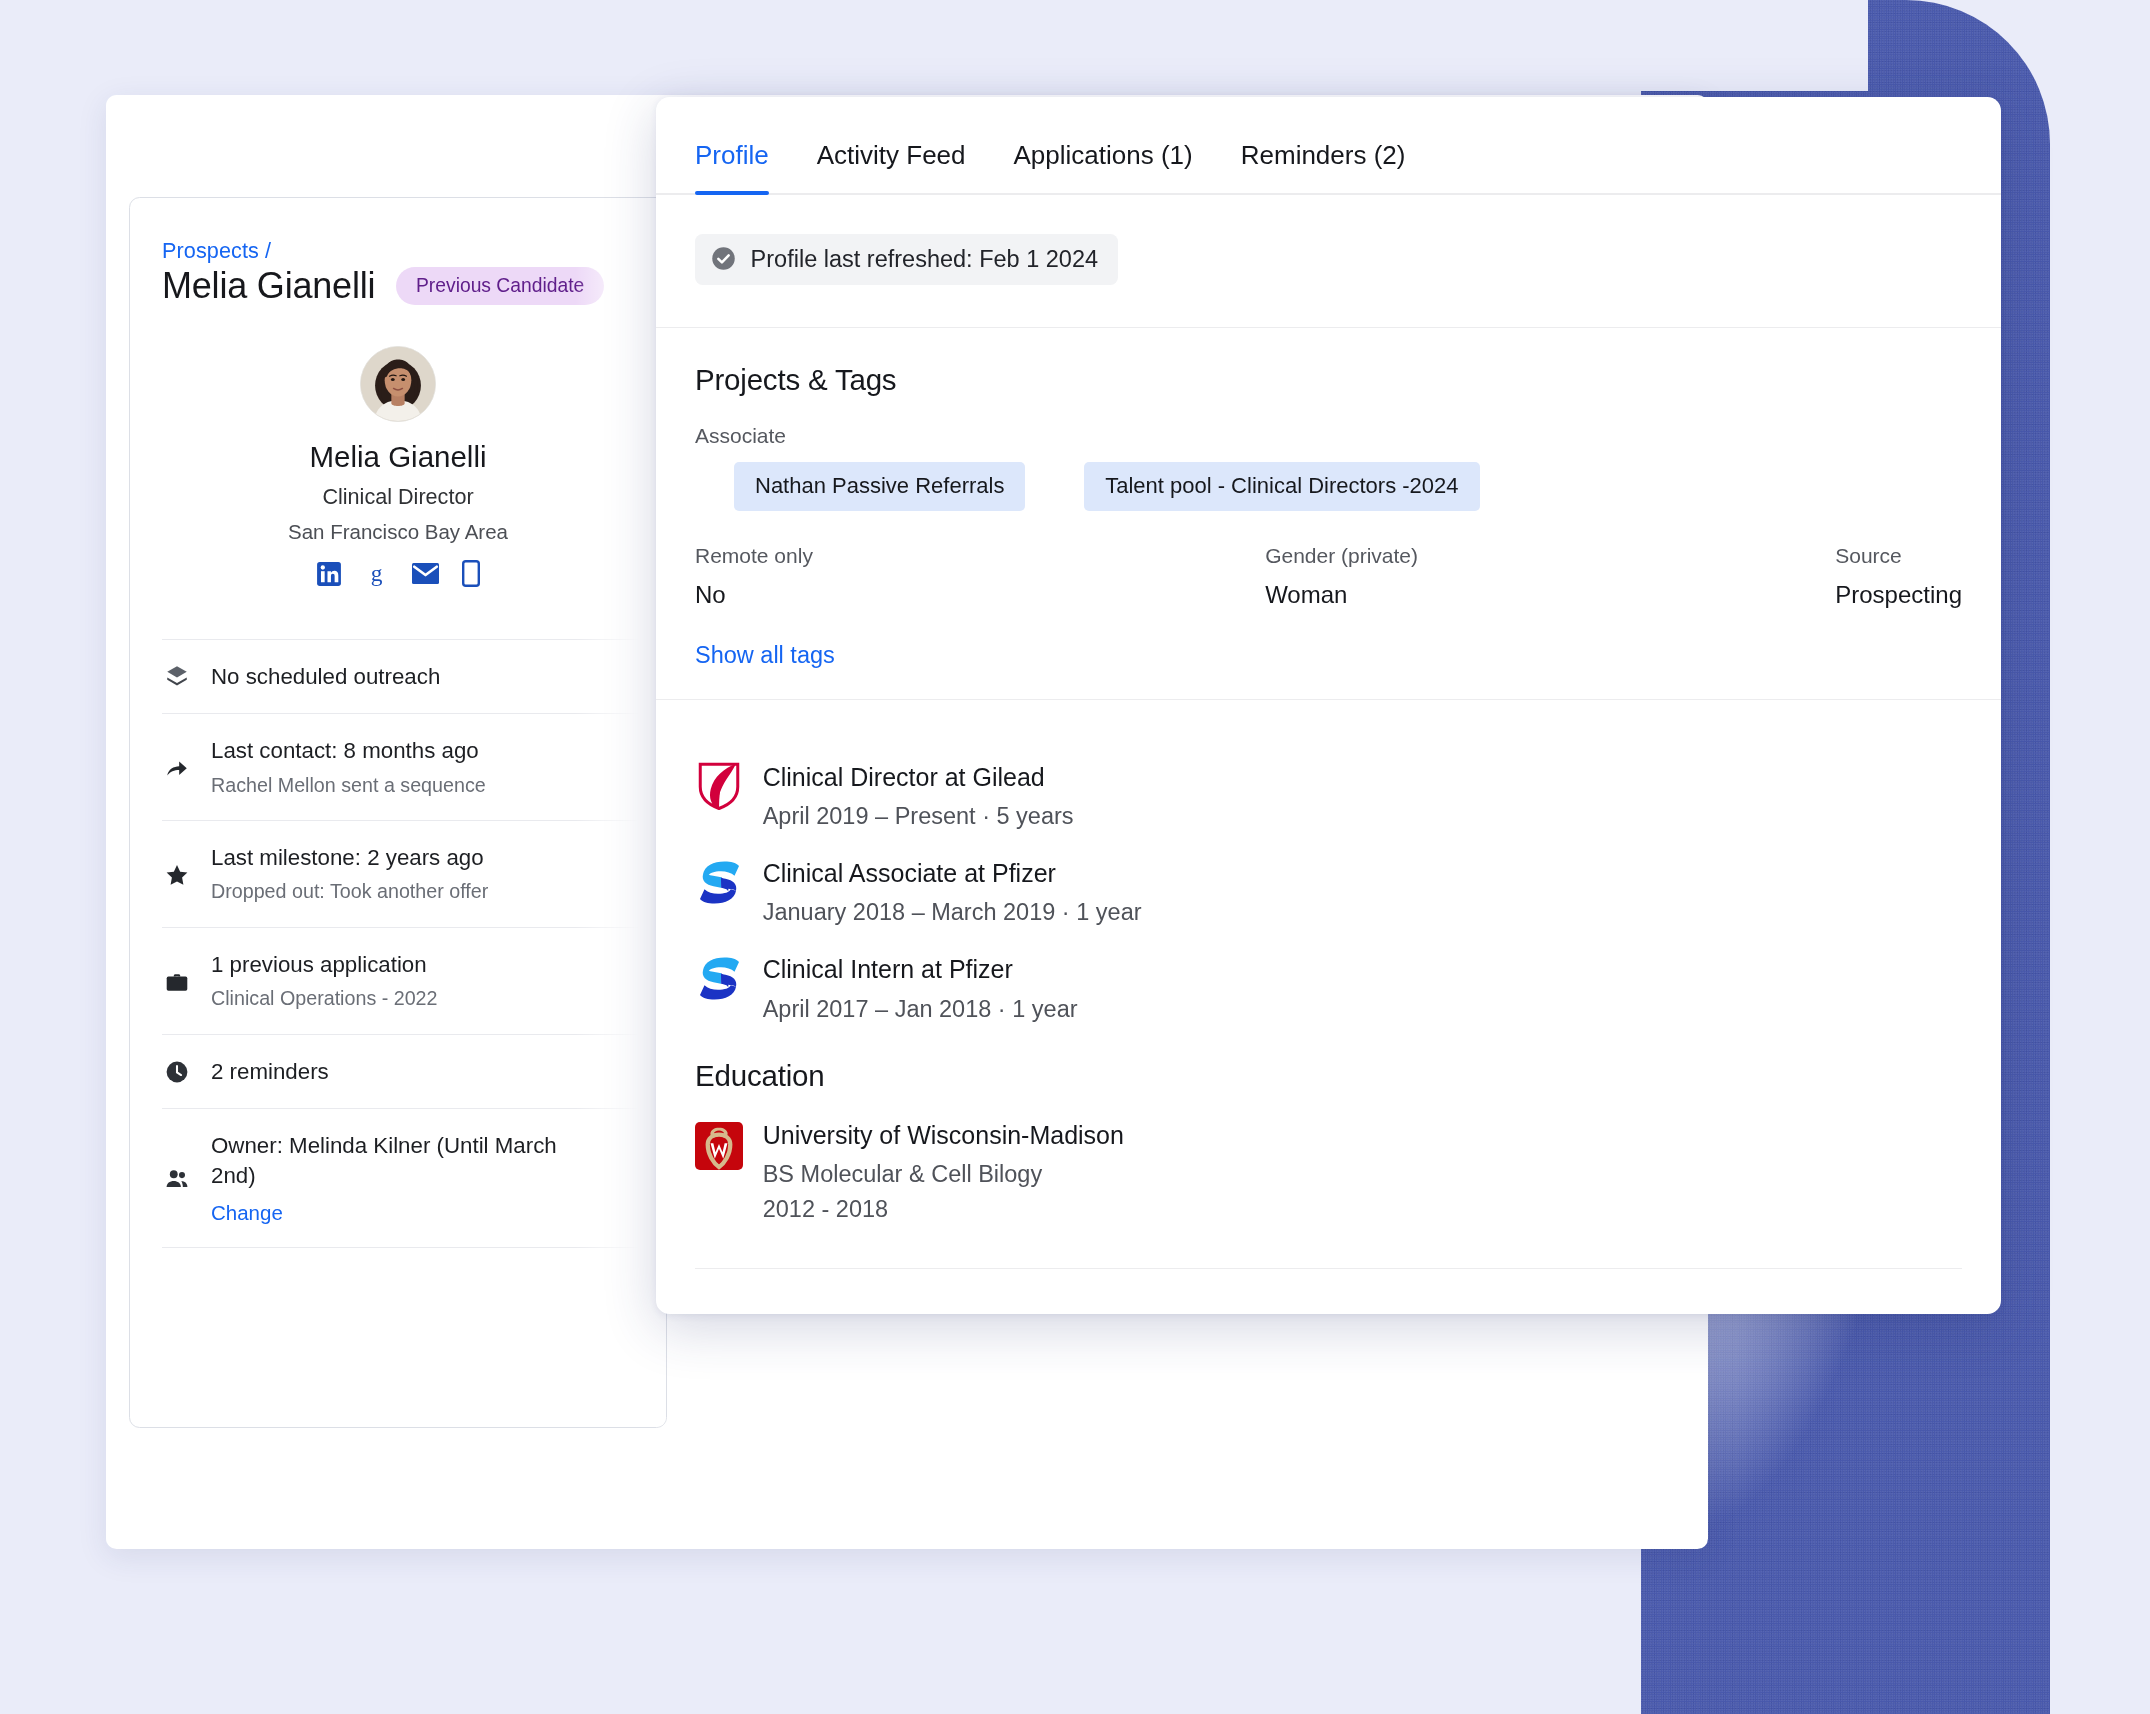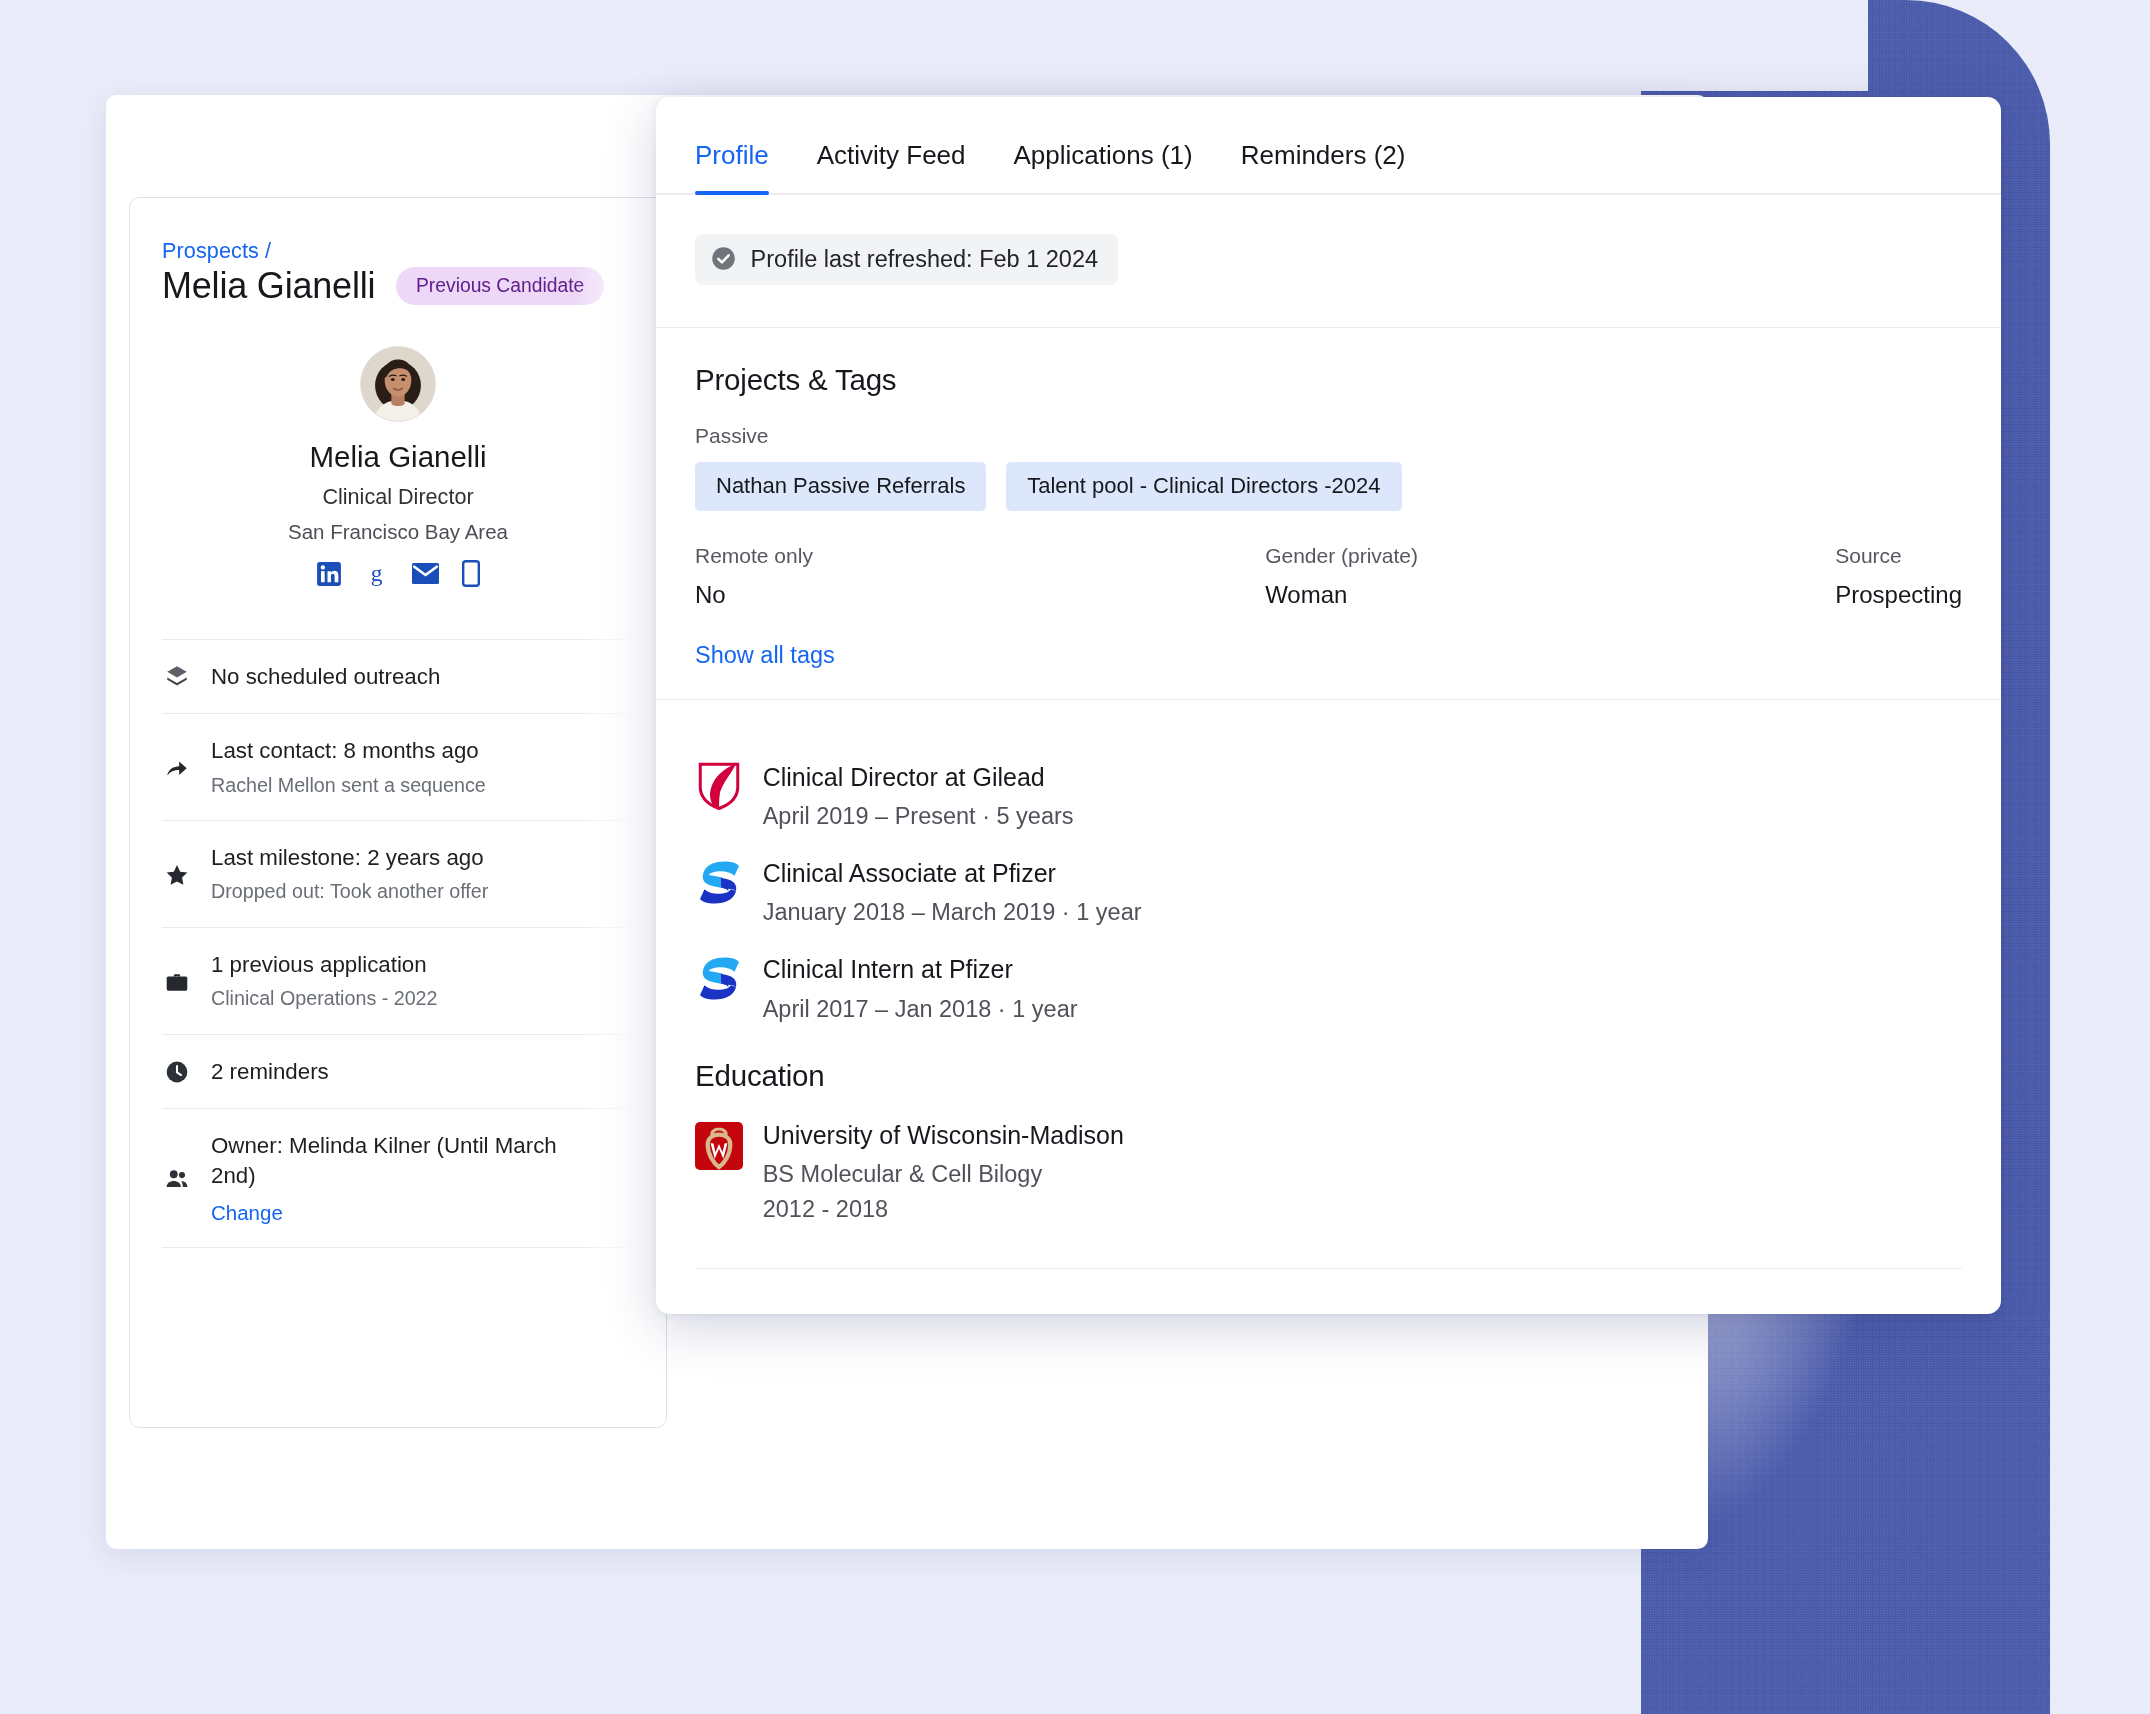--- a/index.html
+++ b/index.html
@@ -302,20 +302,21 @@
     margin-top: 13.6px;
     flex-wrap: wrap;
   }
   .chip {
     background: #dce7fb;
     color: #16181d;
     font-size: 22px;
     border-radius: 5px;
     padding: 11.4px 21px;
     white-space: nowrap;
+    margin-left: 39px;
   }
   .meta-grid {
     display: flex;
     margin-top: 33px;
   }
   .meta-col { flex: 1 1 0; min-width: 0; }
   .meta-col:nth-child(2){ flex: 1 1 0; }
   .meta-col:nth-child(3){ flex: 0 0 auto; padding-right: 0; }
   .meta-k {
     font-size: 21px;
@@ -548,21 +549,21 @@
             <path d="M7.4 12.3l3.2 3.2 6-6.3" stroke="#fff" stroke-width="2.2" fill="none" stroke-linecap="round" stroke-linejoin="round"></path>
           </svg>
       </span>
       <span class="txt">Profile last refreshed: Feb 1 2024</span>
     </div>
   </div>
 
   <div class="section bordered">
     <div class="section-title">Projects &amp; Tags</div>
 
-    <div class="field-label">Passive</div>
+    <div class="field-label">Associate</div>
     <div class="chips">
       <span class="chip">Nathan Passive Referrals</span>
       <span class="chip">Talent pool - Clinical Directors -2024</span>
     </div>
 
     <div class="meta-grid">
       <div class="meta-col">
         <div class="meta-k">Remote only</div>
         <div class="meta-v">No</div>
       </div>

